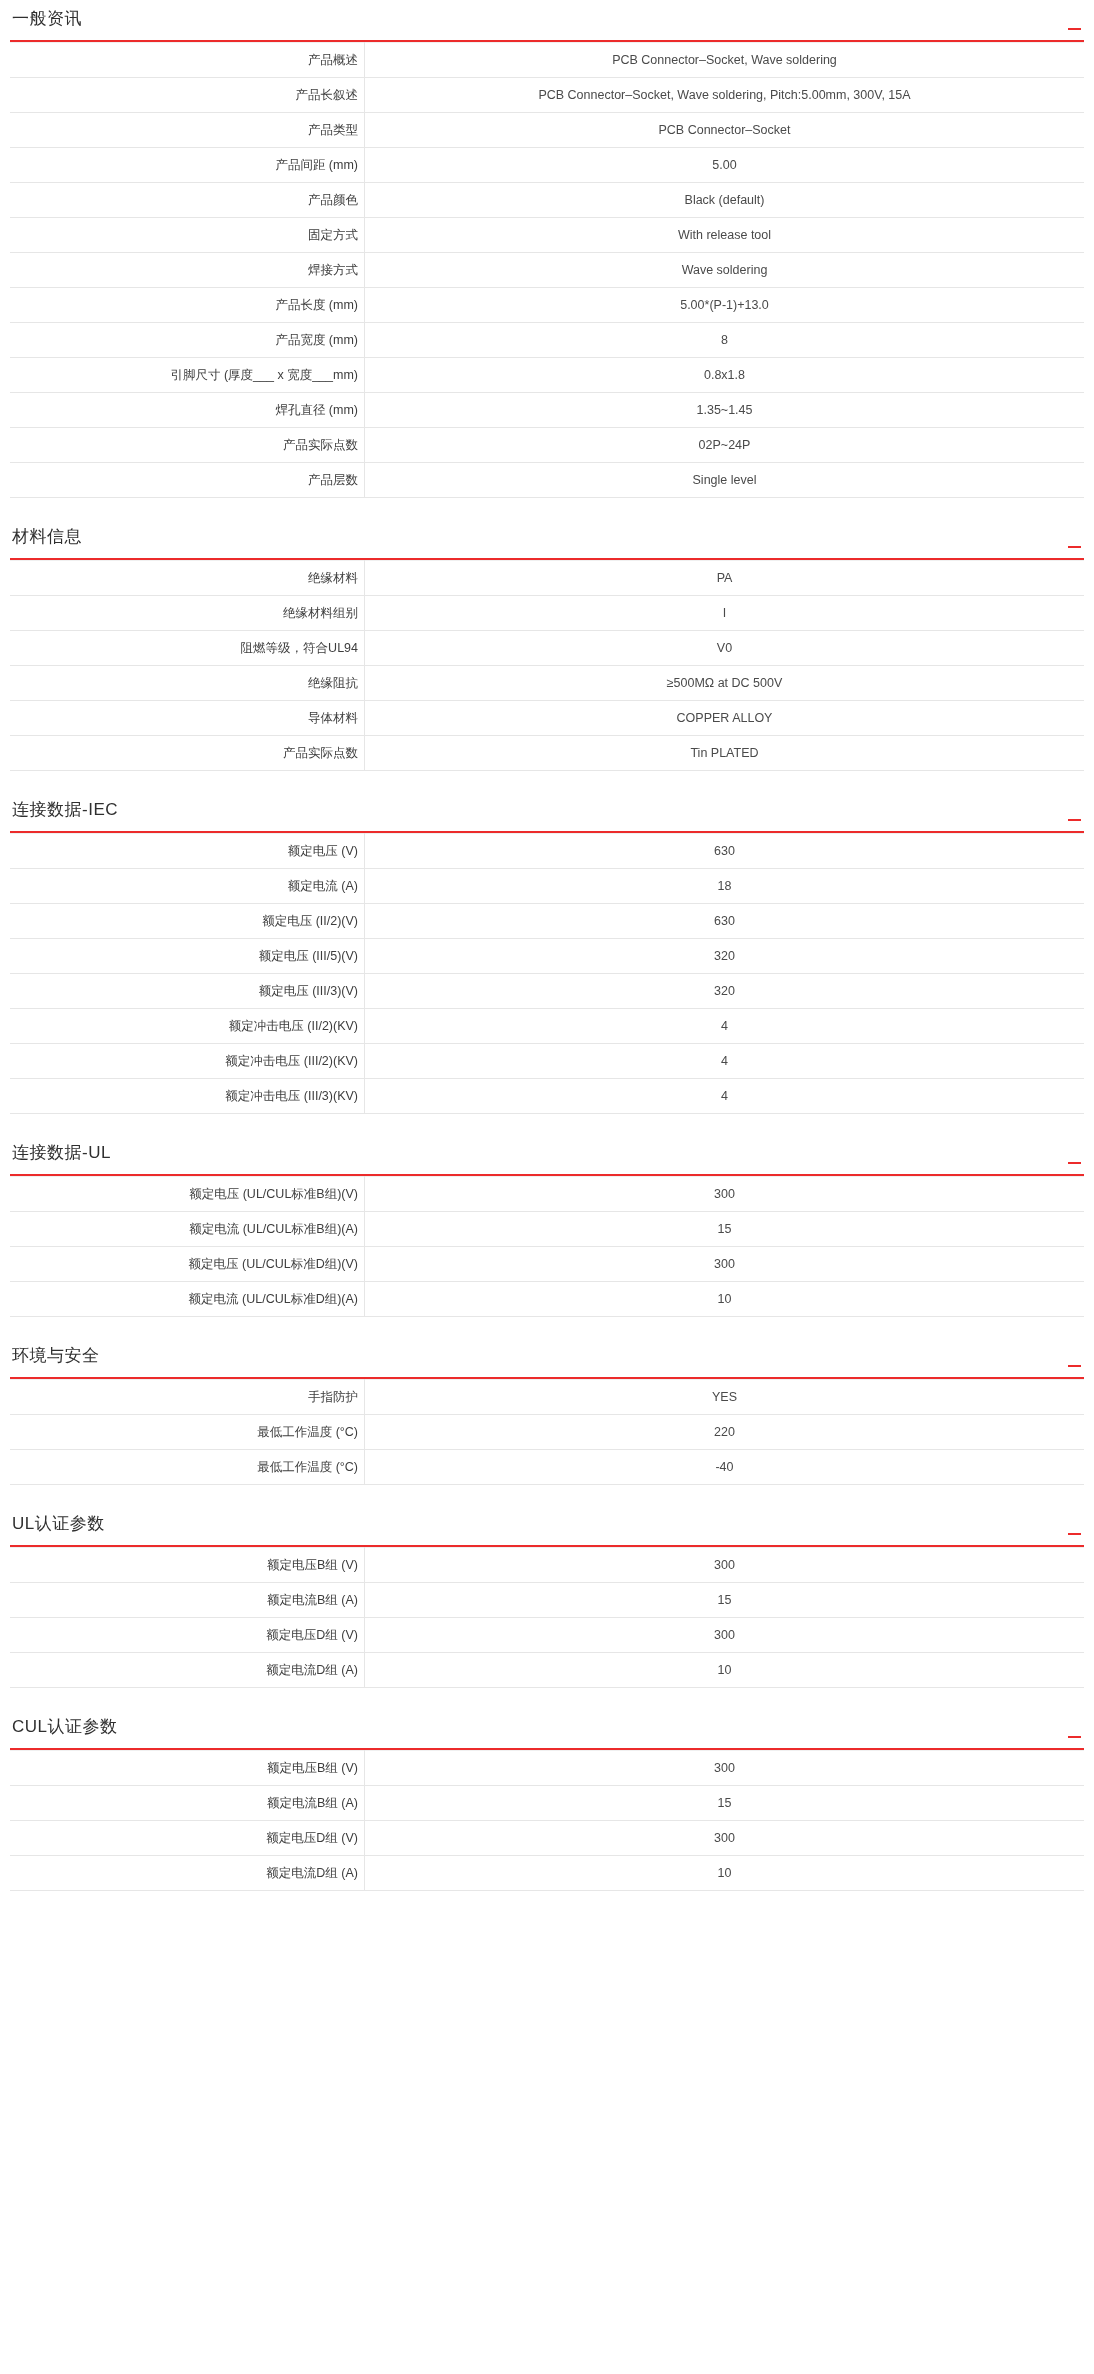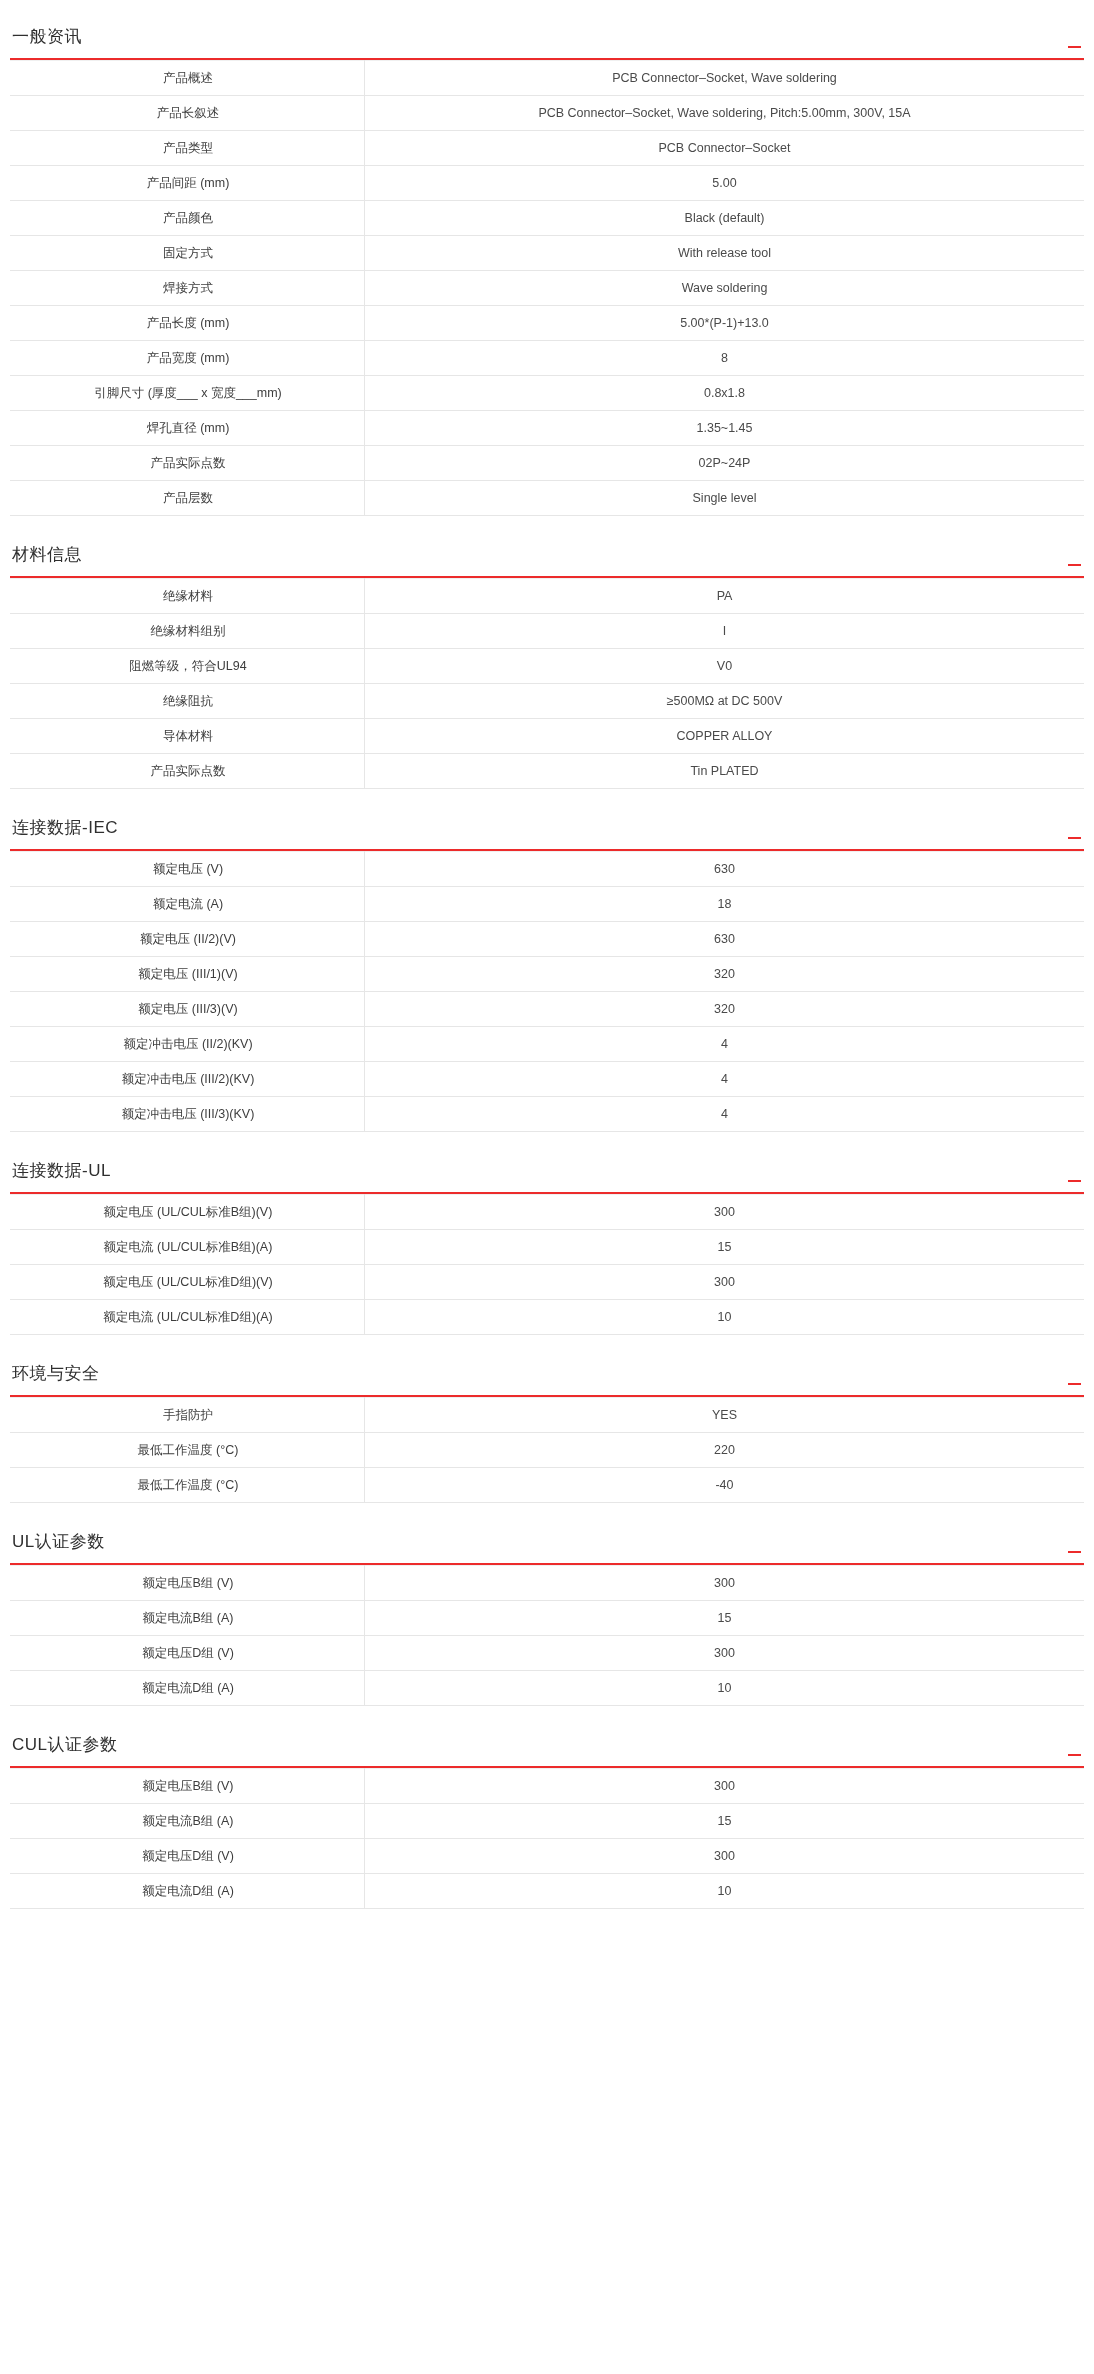--- a/index.html
+++ b/index.html
@@ -15,21 +15,21 @@
   }
   .page {
     width: 1094px;
     box-sizing: border-box;
     padding: 0 10px 0 10px;
   }
   .section {
     margin: 0 0 26px 0;
   }
   .section:first-child .section-head {
-    padding-top: 24px;
+    padding-top: 6px;
   }
   .section-head {
     position: relative;
     padding: 0 0 8px 0;
     border-bottom: 2px solid #ec2b2b;
   }
   .section-title {
     font-size: 17px;
     color: #2f2f2f;
     letter-spacing: 0.5px;
@@ -66,21 +66,21 @@
   table.spec td {
     font-size: 12.5px;
     color: #4a4a4a;
     padding: 9px 6px 9px 6px;
     line-height: 16px;
     vertical-align: middle;
     border-bottom: 1px solid #e6e6e6;
   }
   table.spec td.key {
     width: 340px;
-    text-align: center;
+    text-align: right;
     padding-left: 8px;
     border-right: 1px solid #e6e6e6;
     color: #3d3d3d;
   }
   table.spec td.val {
     text-align: center;
     color: #4a4a4a;
     margin-left: 44px;
   }
   table.spec tr:first-child td {
@@ -200,21 +200,21 @@
           </tr>
           <tr>
             <td class="key">额定电流 (A)</td>
             <td class="val">18</td>
           </tr>
           <tr>
             <td class="key">额定电压 (II/2)(V)</td>
             <td class="val">630</td>
           </tr>
           <tr>
-            <td class="key">额定电压 (III/1)(V)</td>
+            <td class="key">额定电压 (III/5)(V)</td>
             <td class="val">320</td>
           </tr>
           <tr>
             <td class="key">额定电压 (III/3)(V)</td>
             <td class="val">320</td>
           </tr>
           <tr>
             <td class="key">额定冲击电压 (II/2)(KV)</td>
             <td class="val">4</td>
           </tr>

